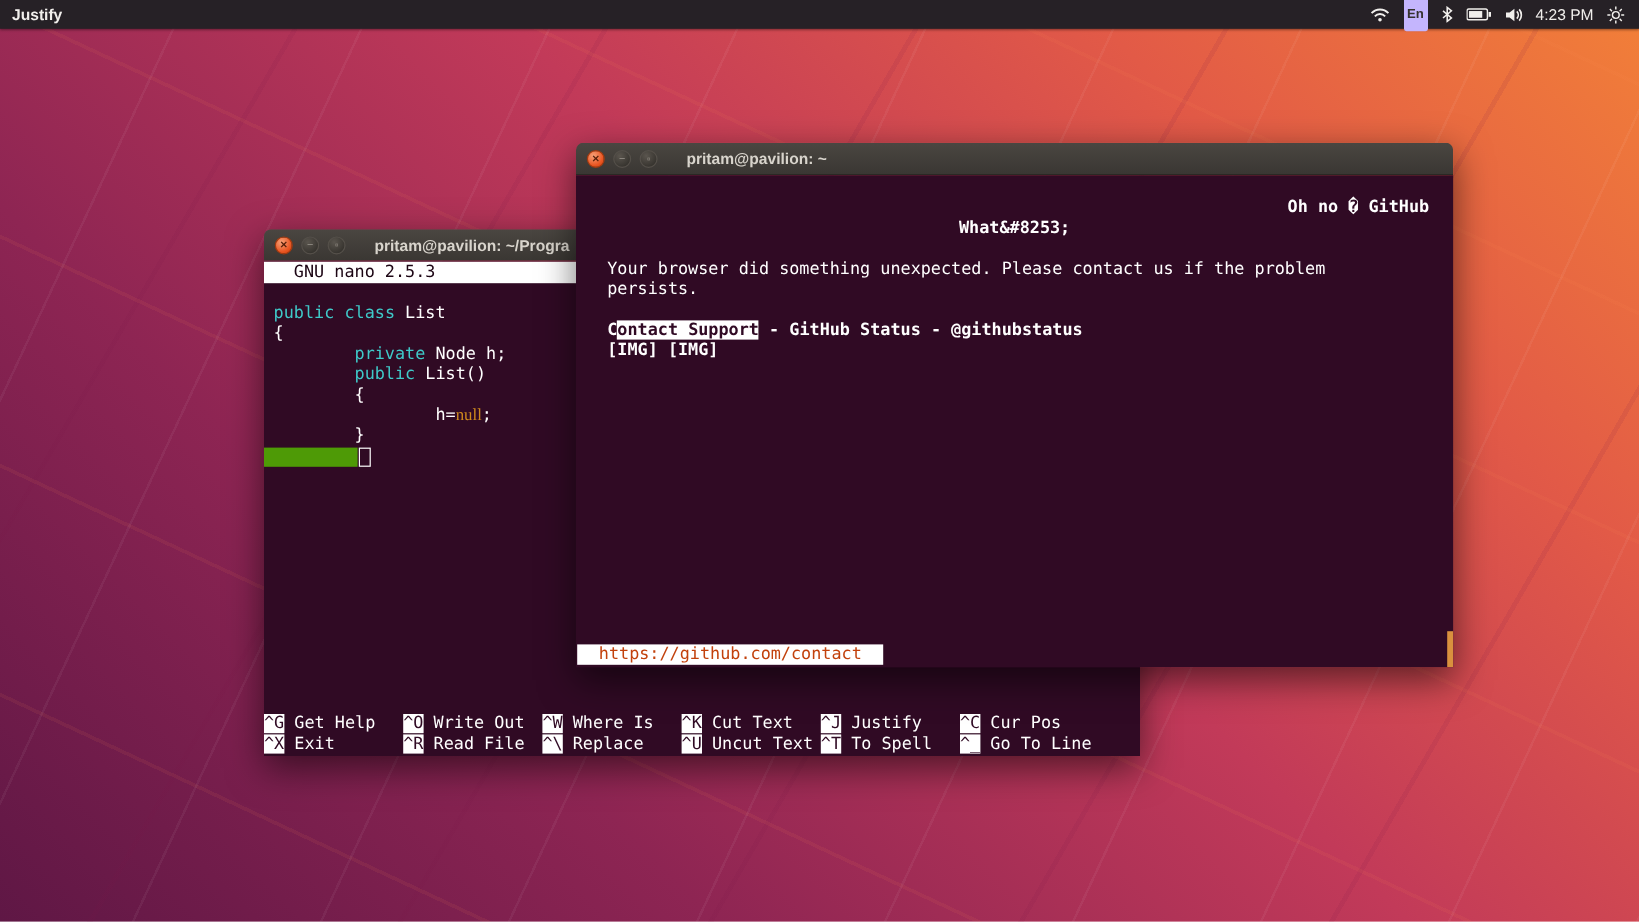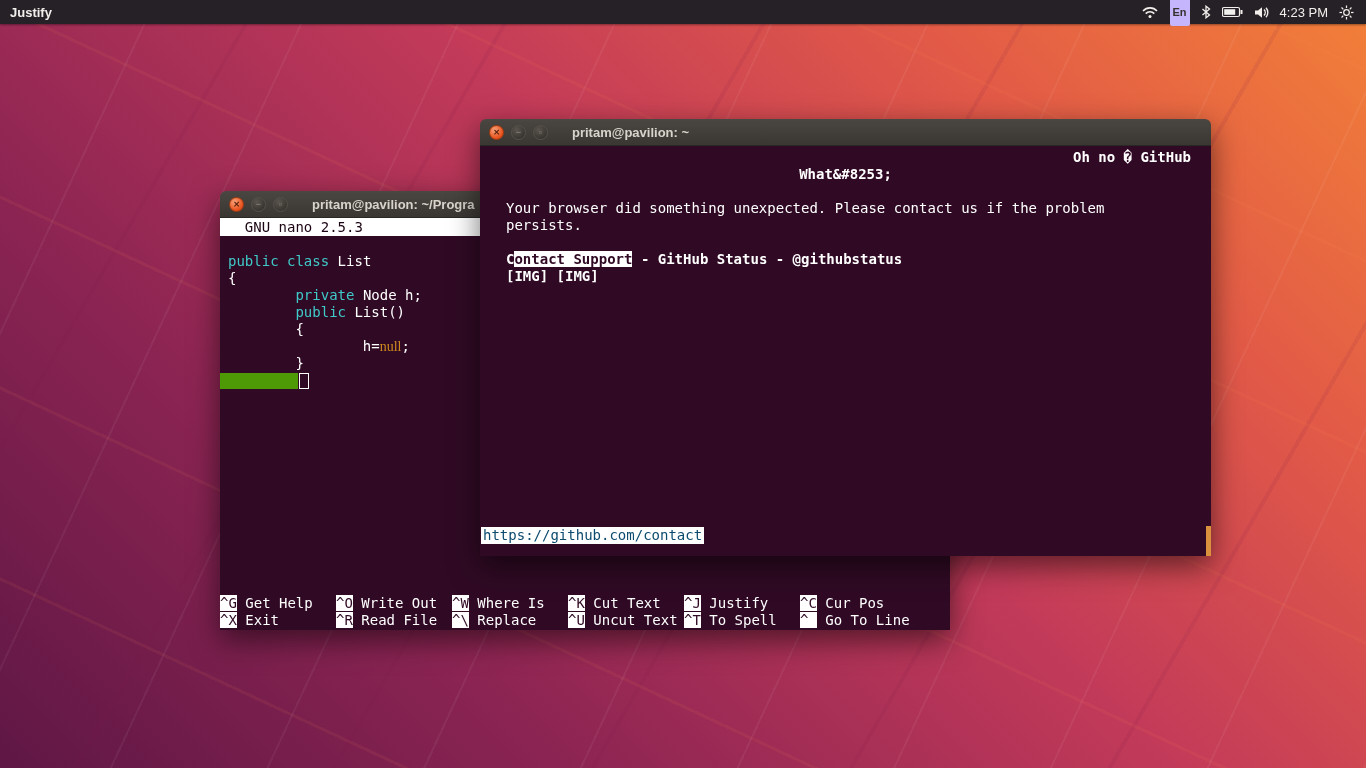--- a/index.html
+++ b/index.html
@@ -54,26 +54,26 @@
   .sel-green{display:inline-block;width:78px;height:16px;background:#4e9a06;}
   .cursor-box{display:inline-block;width:8px;height:14px;border:1.5px solid #ffffff;margin-left:1px;}
   .shortcuts{position:absolute;bottom:1px;left:0;right:0;}
   .sc-row{white-space:pre;height:17px;}
   .sc-item{display:inline-block;width:116px;white-space:pre;overflow:visible;}
   .sc-key{background:#ffffff;color:#300a24;}
   
   .web-win{left:480px;top:119px;width:731px;height:437px;z-index:20;}
   .web-win .term-body{height:410px;padding-top:3px;box-sizing:border-box;}
   .t-line{white-space:pre;height:17px;}
-  .t-right{text-align:right;padding-right:20px;}
+  .t-right{text-align:right;padding-right:20px;margin-top:16px;}
   .t-center{text-align:center;}
   .t-indent{padding-left:26px;}
   .bold{font-weight:bold;}
   .hl{background:#ffffff;color:#300a24;margin-top:12px;}
-  .status-url{position:absolute;left:1px;bottom:12px;background:#ffffff;color:#0c4a6e;padding:0 2px;white-space:pre;}
+  .status-url{position:absolute;left:1px;bottom:2px;background:#ffffff;color:#c2410c;padding:0 18px;white-space:pre;}
   .scroll-strip{position:absolute;right:0;bottom:0;width:5px;height:30px;background:#d9913e;}
 </style>
 </head>
 <body>
 
 <div class="topbar">
   <span class="app-title">Justify</span>
   <div class="tray">
     <span>
       <svg width="18" height="14" viewBox="0 0 18 14">

